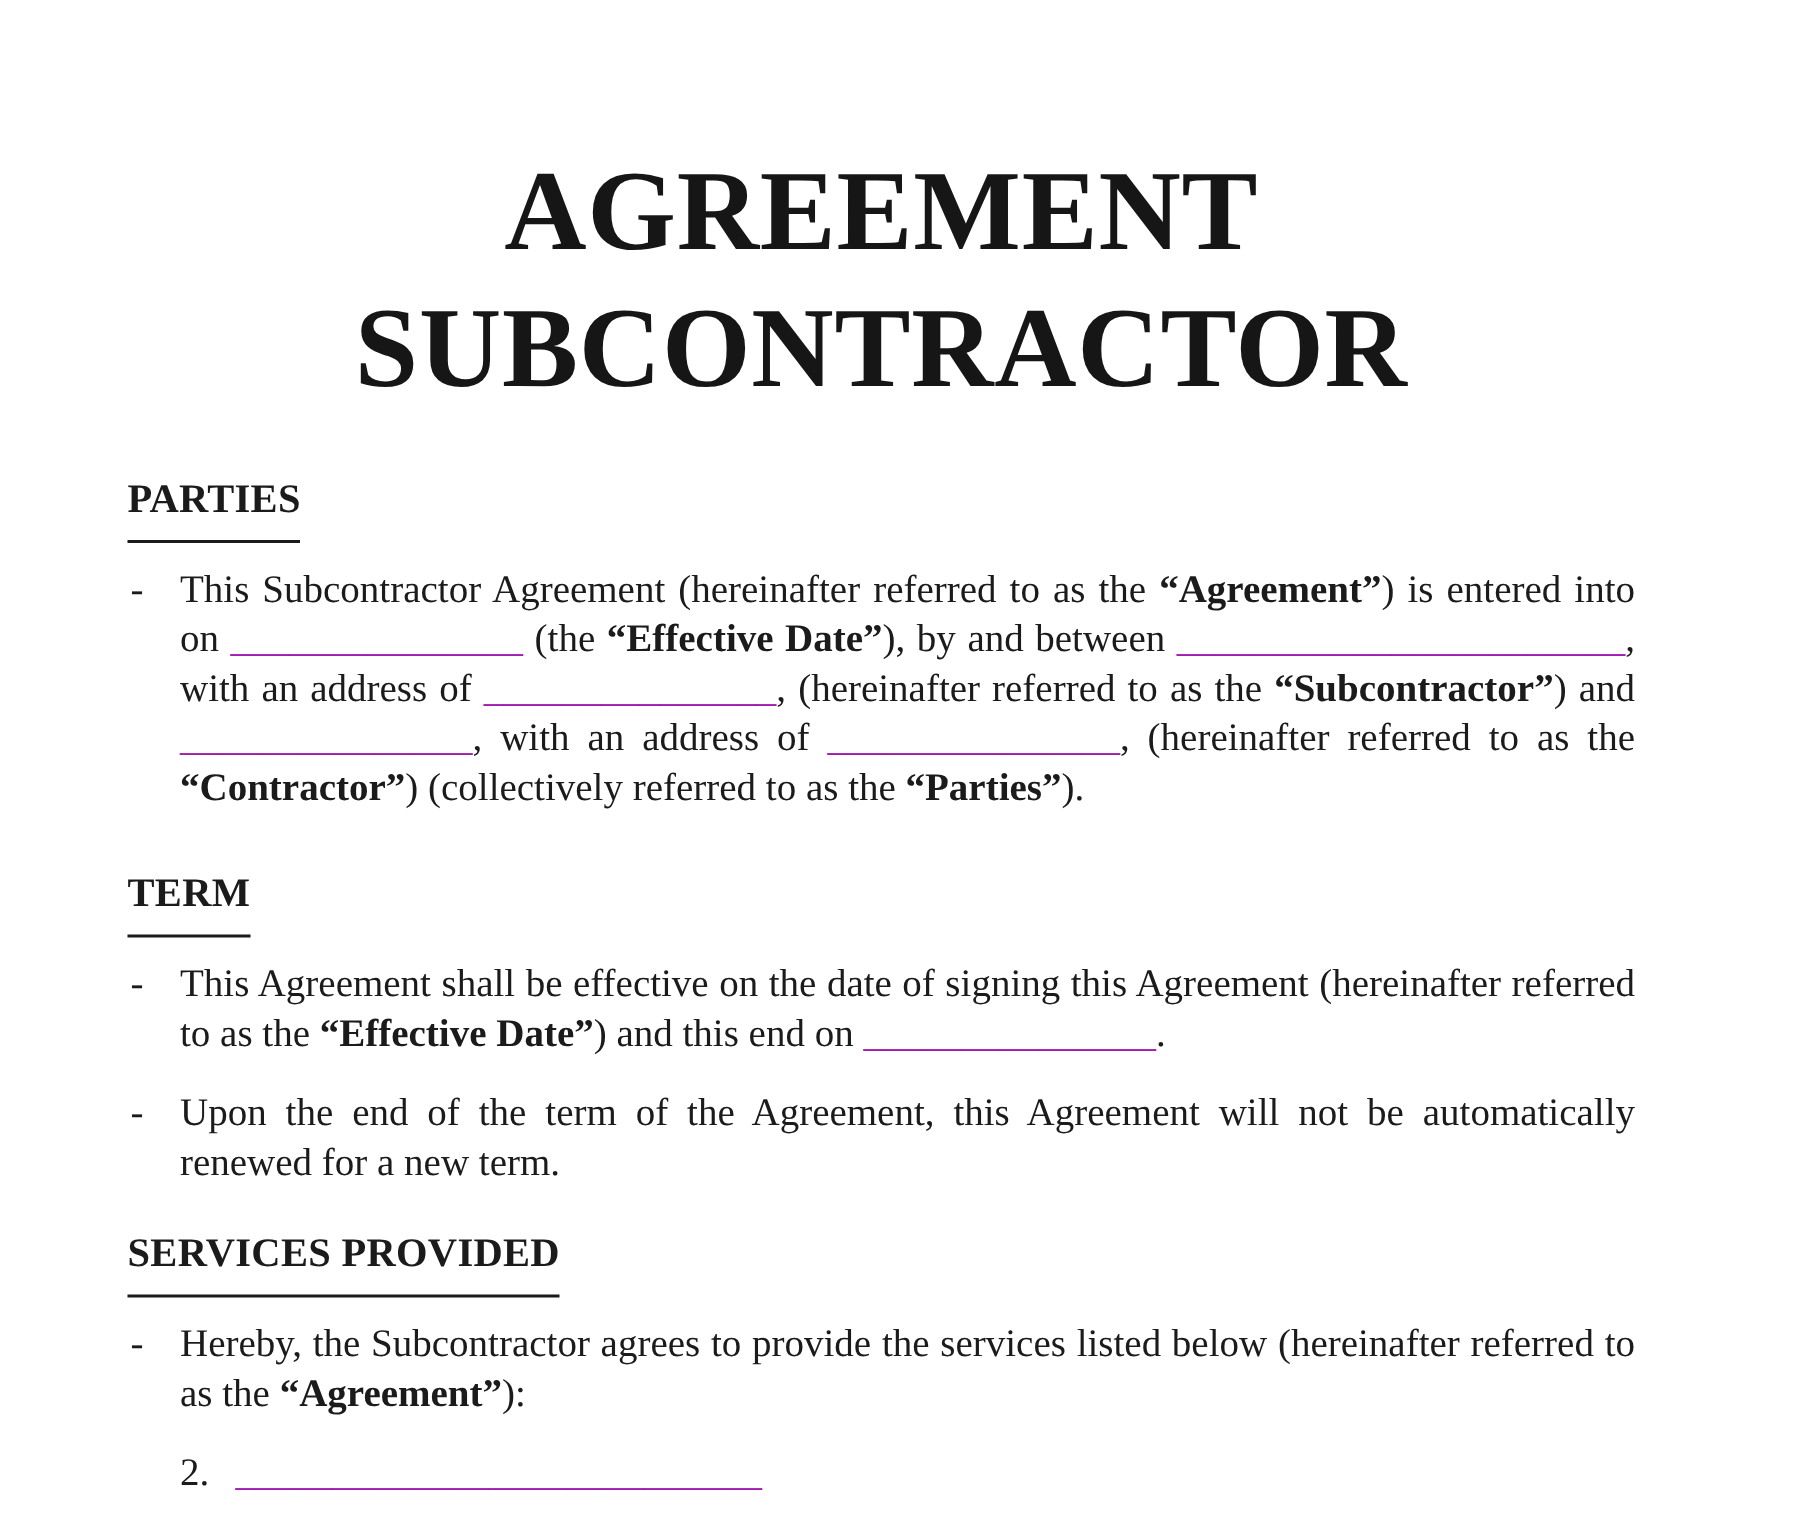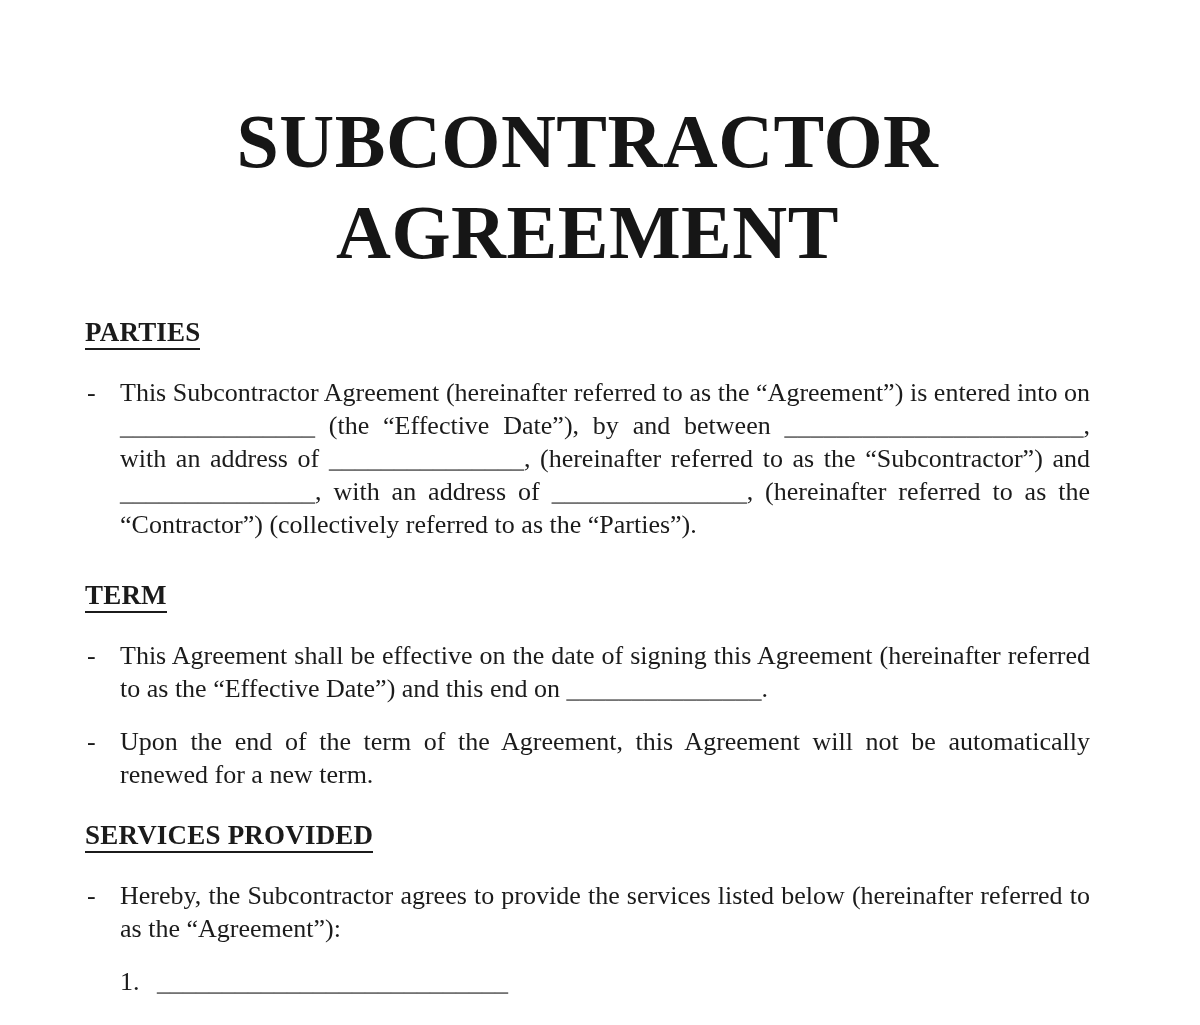--- a/index.html
+++ b/index.html
@@ -31,64 +31,63 @@
   }
   .heading {
     font-size: 27px;
     line-height: 33px;
     font-weight: 700;
     margin: 38px 0 27px 0;
     letter-spacing: 0.2px;
   }
   .heading .underlined {
     border-bottom: 2px solid #1b1b1b;
-    padding-bottom: 1px;
+    padding-bottom: 13px;
   }
   .heading.mt-term { }
   .heading.mt-services { margin-top: 28px; }
   .bullet {
     position: relative;
     padding-left: 35px;
     margin: 0 0 20px 0;
     font-size: 26px;
     line-height: 33px;
     text-align: justify;
   }
   .bullet .dash {
     position: absolute;
     left: 2px;
     top: 0;
   }
-  .bold { font-weight: 400; }
+  .bold { font-weight: 700; }
   .blank {
     white-space: nowrap;
     letter-spacing: 0;
-    color: #737373;
-    font-weight: bold;
+    color: #a21caf;
   }
   .num-list {
     padding-left: 35px;
     font-size: 26px;
     line-height: 33px;
   }
   .num-row { margin-top: 10px; }
   .num-row + .num-row { margin-top: 21px; }
   .num-row .num {
     display: inline-block;
     width: 37px;
   }
 </style>
 </head>
 <body>
 
 <div class="doc">
 
   <div class="title">
+    <div>AGREEMENT</div>
     <div>SUBCONTRACTOR</div>
-    <div>AGREEMENT</div>
   </div>
 
   <div class="heading"><span class="underlined">PARTIES</span></div>
 
   <div class="bullet">
     <span class="dash">-</span>
     <span>This Subcontractor Agreement (hereinafter referred to as the </span><span class="bold">“Agreement”</span><span>) is entered into on </span><span class="blank">_______________</span><span> (the </span><span class="bold">“Effective Date”</span><span>), by and between </span><span class="blank">_______________________</span><span>, with an address of </span><span class="blank">_______________</span><span>, (hereinafter referred to as the </span><span class="bold">“Subcontractor”</span><span>) and </span><span class="blank">_______________</span><span>, with an address of </span><span class="blank">_______________</span><span>, (hereinafter referred to as the </span><span class="bold">“Contractor”</span><span>) (collectively referred to as the </span><span class="bold">“Parties”</span><span>).</span>
   </div>
 
   <div class="heading mt-term"><span class="underlined">TERM</span></div>
@@ -105,20 +104,17 @@
 
   <div class="heading mt-services"><span class="underlined">SERVICES PROVIDED</span></div>
 
   <div class="bullet">
     <span class="dash">-</span>
     <span>Hereby, the Subcontractor agrees to provide the services listed below (hereinafter referred to as the </span><span class="bold">“Agreement”</span><span>):</span>
   </div>
 
   <div class="num-list">
     <div class="num-row">
-      <span class="num">1.</span><span class="blank">___________________________</span>
-    </div>
-    <div class="num-row">
       <span class="num">2.</span><span class="blank">___________________________</span>
     </div>
   </div>
 
 </div>
 
 </body></html>

